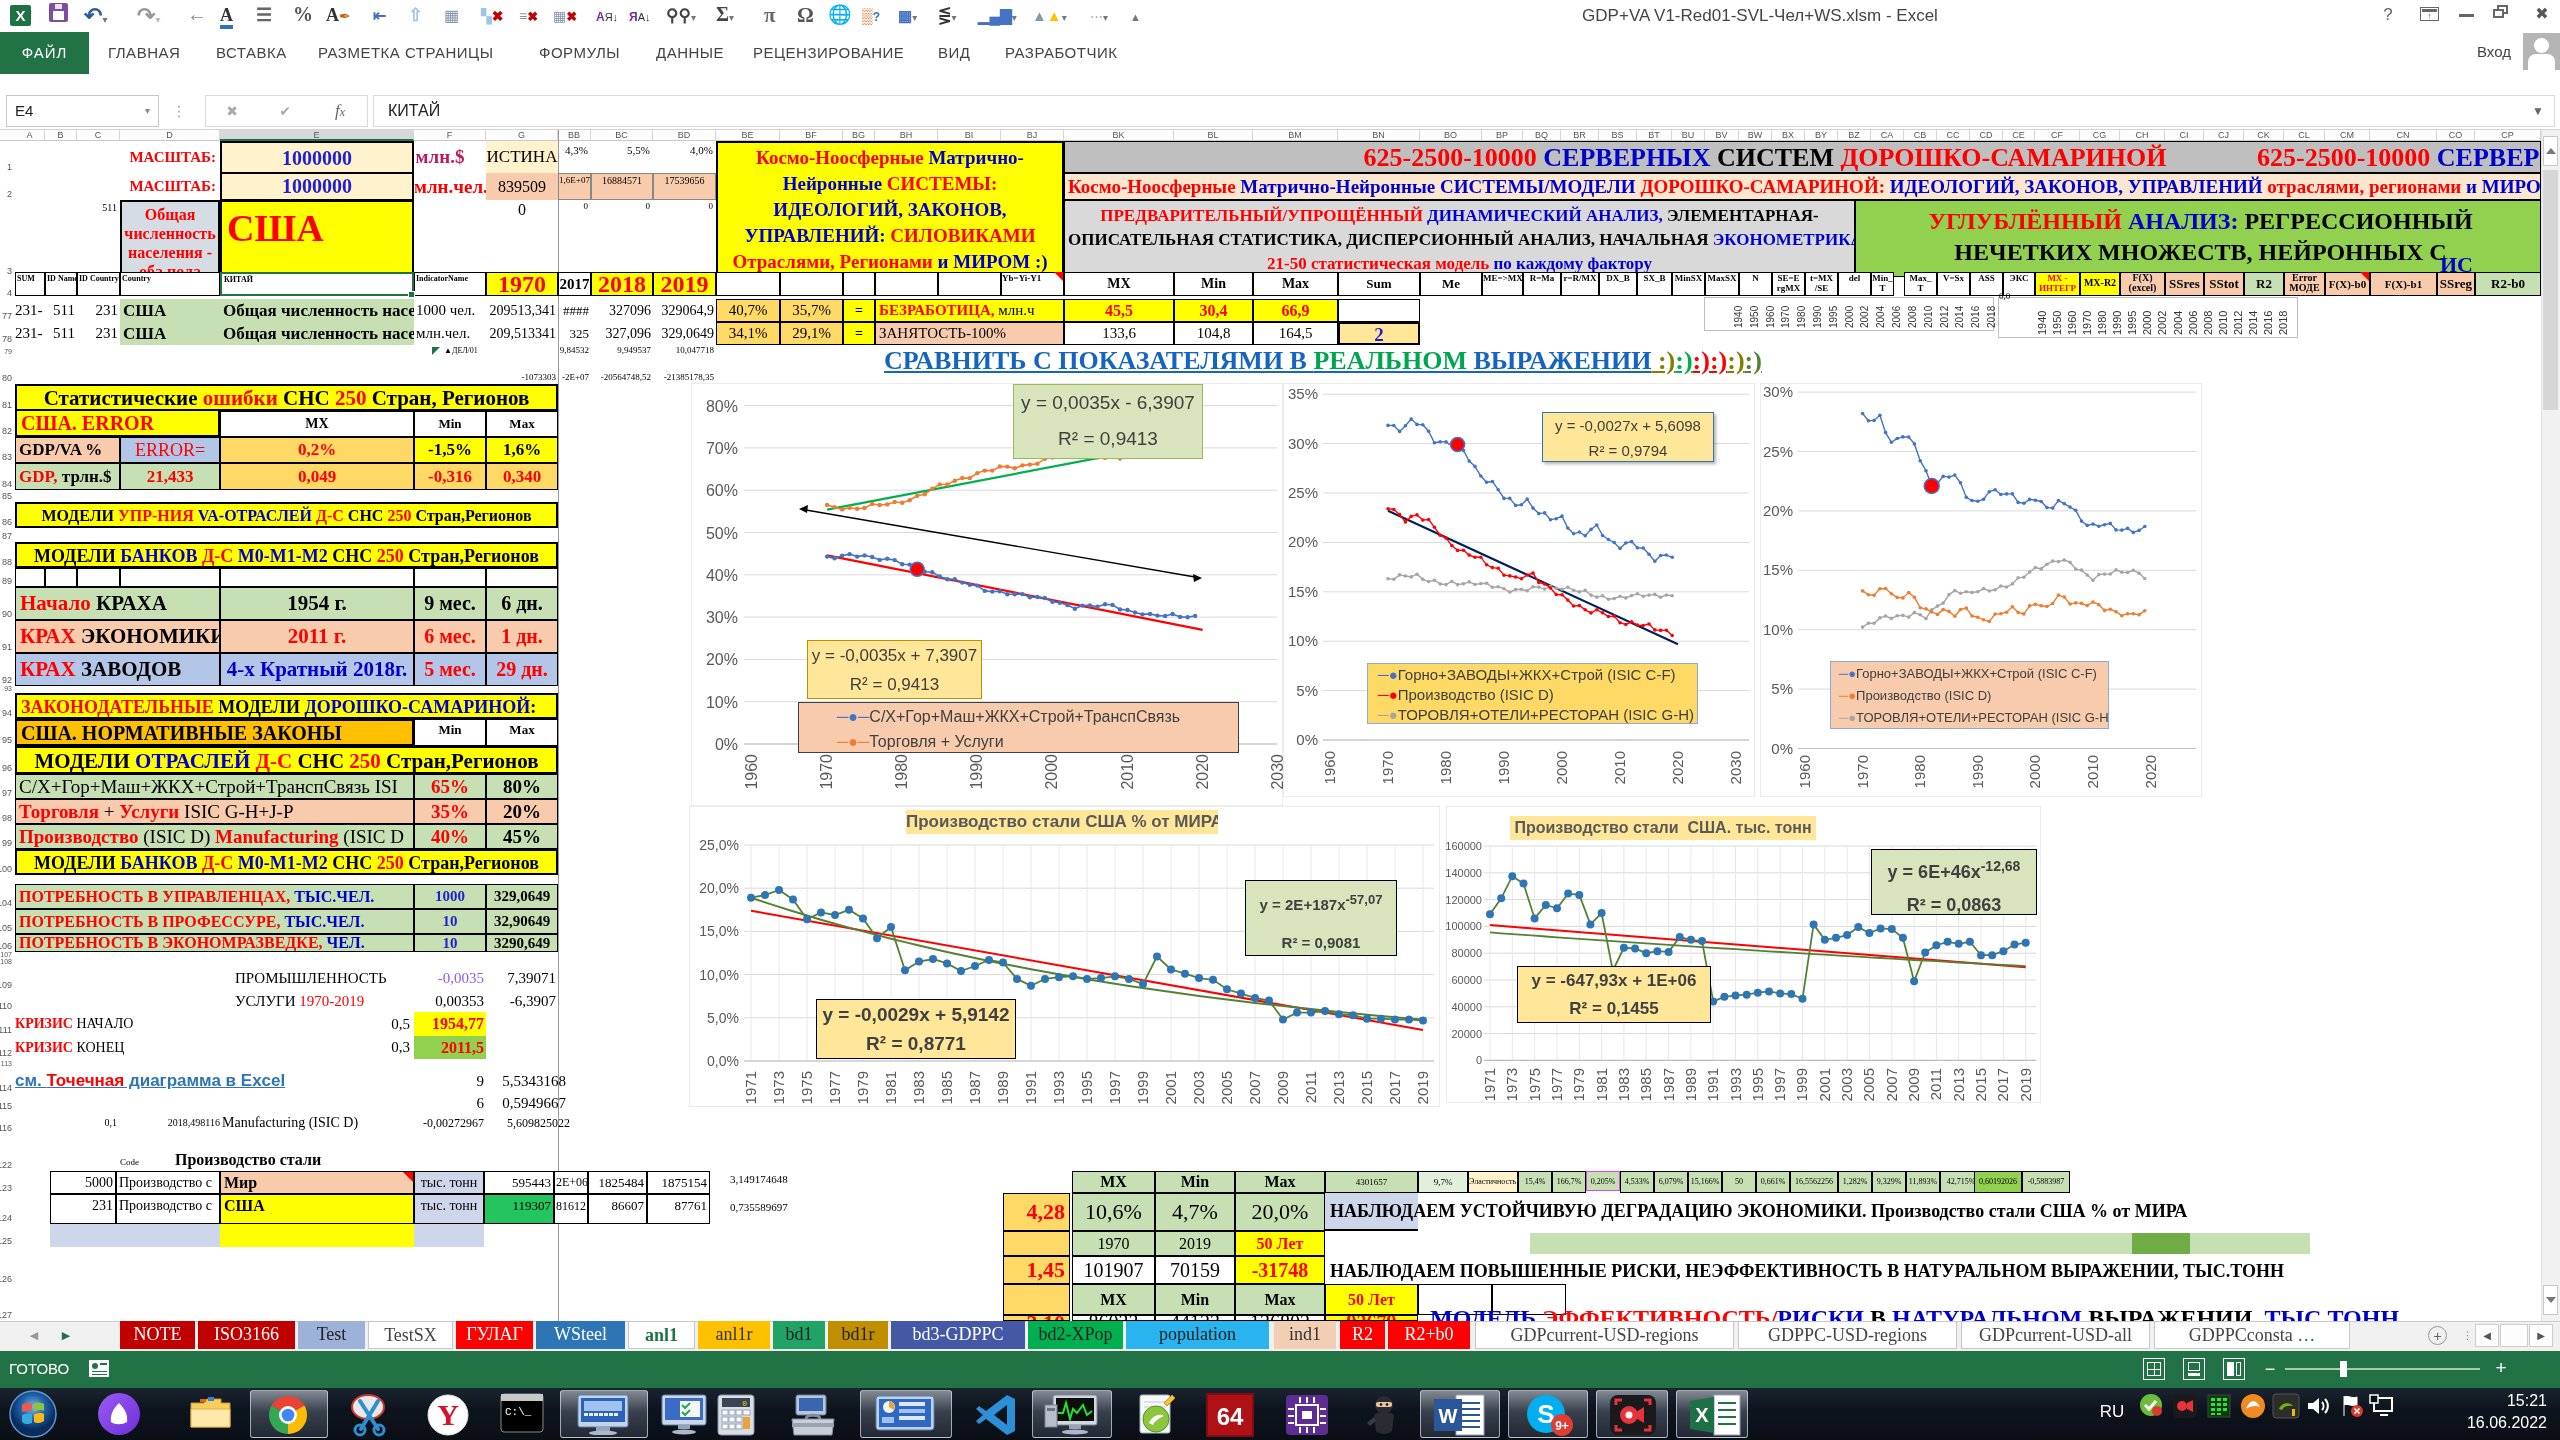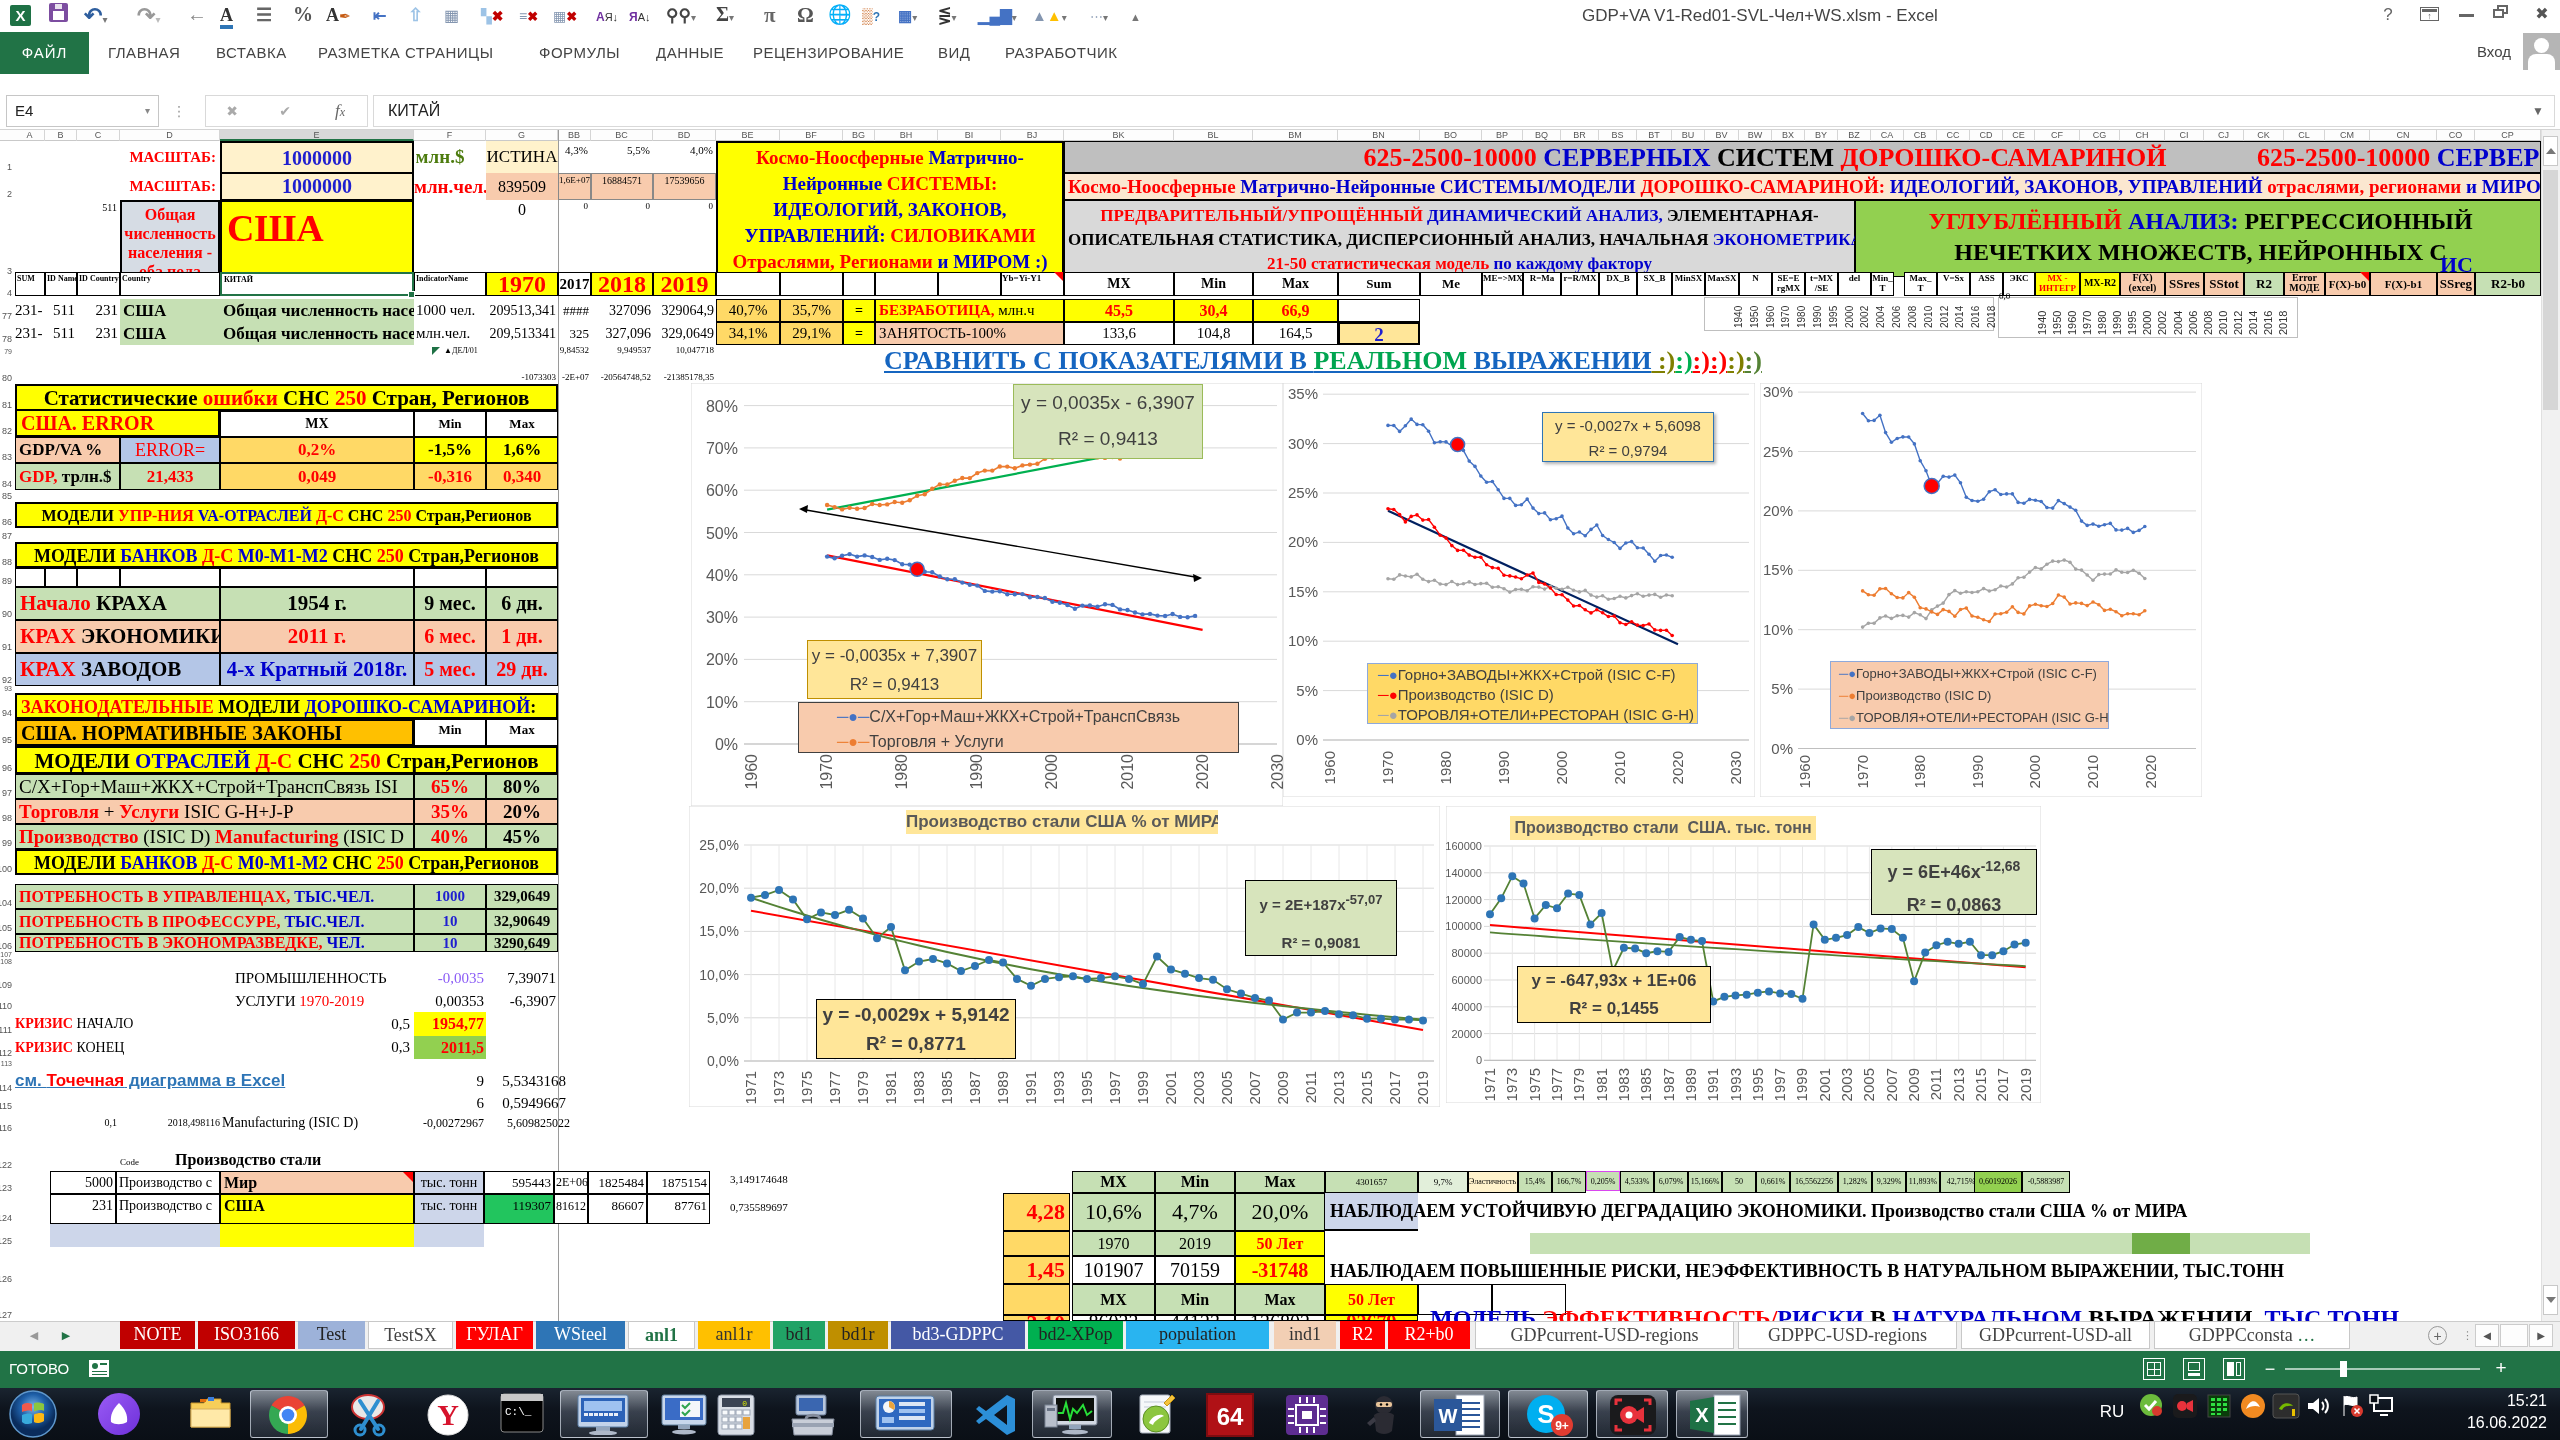--- a/index.html
+++ b/index.html
@@ -162,21 +162,21 @@
 <div style="position:absolute;left:0px;top:1171px;width:14px;height:23px;font:9px 'Liberation Sans',sans-serif;color:#555;display:flex;align-items:flex-end;justify-content:flex-end;padding:0 2px 1px 0;overflow:hidden;box-sizing:border-box;">123</div>
 <div style="position:absolute;left:0px;top:1194px;width:14px;height:30px;font:9px 'Liberation Sans',sans-serif;color:#555;display:flex;align-items:flex-end;justify-content:flex-end;padding:0 2px 1px 0;overflow:hidden;box-sizing:border-box;">124</div>
 <div style="position:absolute;left:0px;top:1224px;width:14px;height:23px;font:9px 'Liberation Sans',sans-serif;color:#555;display:flex;align-items:flex-end;justify-content:flex-end;padding:0 2px 1px 0;overflow:hidden;box-sizing:border-box;">125</div>
 <div style="position:absolute;left:0px;top:1247px;width:14px;height:38px;font:9px 'Liberation Sans',sans-serif;color:#555;display:flex;align-items:flex-end;justify-content:flex-end;padding:0 2px 1px 0;overflow:hidden;box-sizing:border-box;">126</div>
 <div style="position:absolute;left:0px;top:1285px;width:14px;height:36px;font:9px 'Liberation Sans',sans-serif;color:#555;display:flex;align-items:flex-end;justify-content:flex-end;padding:0 2px 1px 0;overflow:hidden;box-sizing:border-box;">127</div>
 <div style="position:absolute;left:558px;top:130px;width:1px;height:1191px;background:#9a9a9a;"></div>
 <div style="position:absolute;left:120px;top:141px;width:96px;height:32px;font:bold 15px 'Liberation Serif',serif;color:#FF0000;text-align:right;line-height:32px;white-space:nowrap;overflow:hidden;">МАСШТАБ:</div>
 <div style="position:absolute;left:120px;top:173px;width:96px;height:27px;font:bold 15px 'Liberation Serif',serif;color:#FF0000;text-align:right;line-height:27px;white-space:nowrap;overflow:hidden;">МАСШТАБ:</div>
 <div style="position:absolute;box-sizing:border-box;left:220px;top:141px;width:194px;height:33px;background:#FFF2CC;border:2px solid #000;font:bold 20px 'Liberation Serif',serif;color:#1F1FD0;text-align:center;line-height:31px;white-space:nowrap;overflow:hidden;">1000000</div>
 <div style="position:absolute;box-sizing:border-box;left:220px;top:174px;width:194px;height:27px;background:#FFF2CC;border:2px solid #000;font:bold 20px 'Liberation Serif',serif;color:#1F1FD0;text-align:center;line-height:25px;white-space:nowrap;overflow:hidden;border-top:none;">1000000</div>
-<div style="position:absolute;left:414px;top:141px;width:52px;height:32px;font:bold 19px 'Liberation Serif',serif;color:#4d7c0f;text-align:center;line-height:32px;white-space:nowrap;overflow:hidden;">млн.$</div>
+<div style="position:absolute;left:414px;top:141px;width:52px;height:32px;font:bold 19px 'Liberation Serif',serif;color:#be185d;text-align:center;line-height:32px;white-space:nowrap;overflow:hidden;">млн.$</div>
 <div style="position:absolute;left:414px;top:173px;width:72px;height:27px;font:bold 19px 'Liberation Serif',serif;color:#FF0000;text-align:center;line-height:27px;white-space:nowrap;overflow:hidden;">млн.чел.</div>
 <div style="position:absolute;box-sizing:border-box;left:486px;top:141px;width:72px;height:32px;background:#FFF2CC;font:normal 17px 'Liberation Serif',serif;color:#000;text-align:center;line-height:32px;white-space:nowrap;overflow:hidden;">ИСТИНА</div>
 <div style="position:absolute;box-sizing:border-box;left:486px;top:173px;width:72px;height:27px;background:#F8CBAD;font:normal 16px 'Liberation Serif',serif;color:#000;text-align:center;line-height:27px;white-space:nowrap;overflow:hidden;">839509</div>
 <div style="position:absolute;left:558px;top:143px;width:30px;height:14px;font:normal 11px 'Liberation Serif',serif;color:#000;text-align:right;line-height:14px;white-space:nowrap;overflow:hidden;">4,3%</div>
 <div style="position:absolute;left:591px;top:143px;width:59px;height:14px;font:normal 11px 'Liberation Serif',serif;color:#000;text-align:right;line-height:14px;white-space:nowrap;overflow:hidden;">5,5%</div>
 <div style="position:absolute;left:653px;top:143px;width:60px;height:14px;font:normal 11px 'Liberation Serif',serif;color:#000;text-align:right;line-height:14px;white-space:nowrap;overflow:hidden;">4,0%</div>
 <div style="position:absolute;box-sizing:border-box;left:558px;top:173px;width:33px;height:27px;background:#F8CBAD;border:1px solid #888;font:normal 9px 'Liberation Serif',serif;color:#000;text-align:center;line-height:25px;white-space:nowrap;overflow:hidden;line-height:13px;">1,6E+07</div>
 <div style="position:absolute;box-sizing:border-box;left:591px;top:173px;width:62px;height:27px;background:#F8CBAD;border:1px solid #888;font:normal 10px 'Liberation Serif',serif;color:#000;text-align:center;line-height:25px;white-space:nowrap;overflow:hidden;line-height:13px;">16884571</div>
 <div style="position:absolute;box-sizing:border-box;left:653px;top:173px;width:63px;height:27px;background:#F8CBAD;border:1px solid #888;font:normal 10px 'Liberation Serif',serif;color:#000;text-align:center;line-height:25px;white-space:nowrap;overflow:hidden;line-height:13px;">17539656</div>
 <div style="position:absolute;left:77px;top:202px;width:40px;height:12px;font:normal 10px 'Liberation Serif',serif;color:#000;text-align:right;line-height:12px;white-space:nowrap;overflow:hidden;">511</div>

